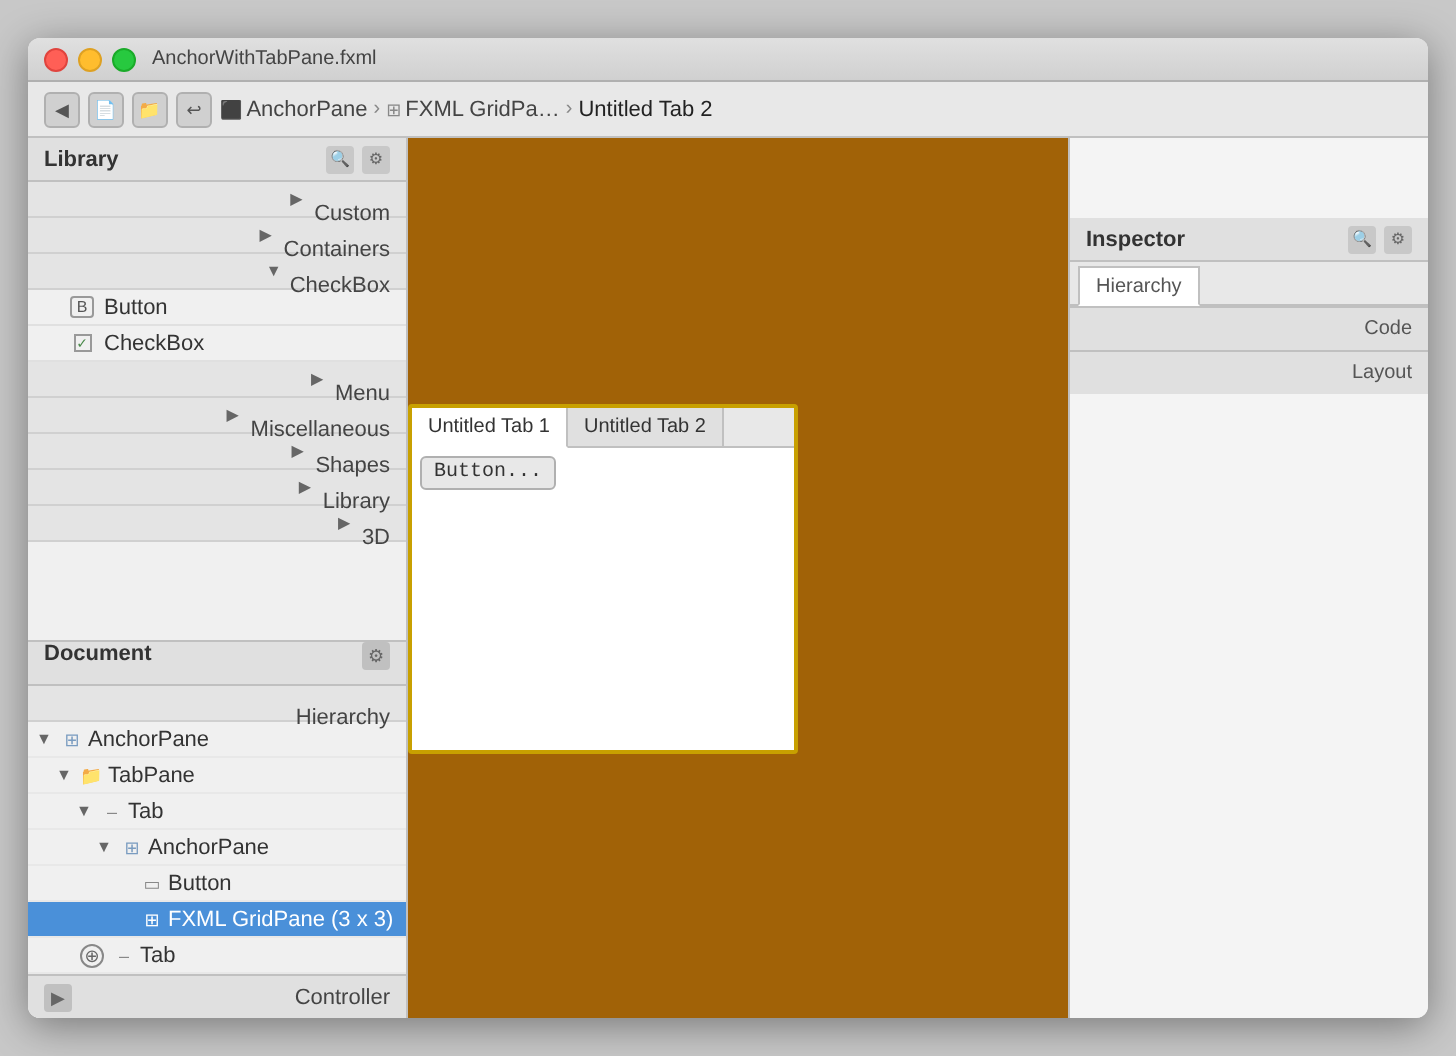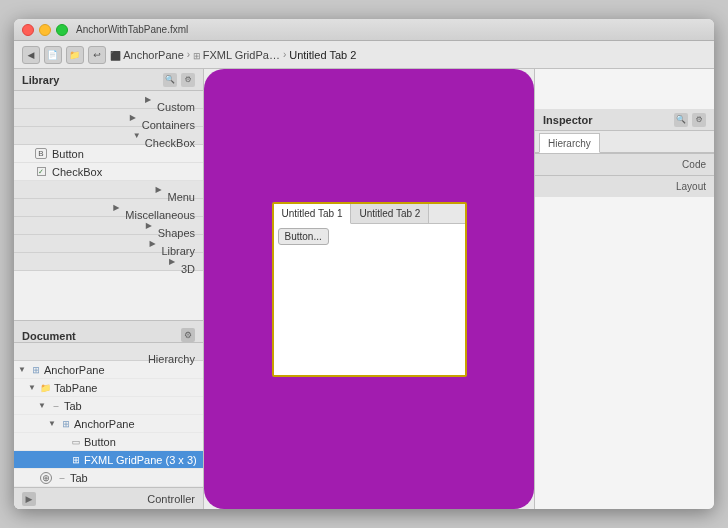--- a/index.html
+++ b/index.html
@@ -187,21 +187,21 @@
     }
 
     .hierarchy-section {
       border-top: 1px solid #c0c0c0;
     }
     .hierarchy-header {
       height: 22px;
       background: #e0e0e0;
       border-bottom: 1px solid #c0c0c0;
       display: flex;
-      align-items: flex-end;
+      align-items: flex-start;
       padding: 0 8px;
       justify-content: space-between;
     }
     .hierarchy-header-title {
       font-size: 11px;
       font-weight: 600;
       color: #333;
     }
     .hierarchy-list { }
     .hier-row {
@@ -243,26 +243,25 @@
       justify-content: center;
       font-size: 9px;
       color: #666;
       cursor: pointer;
       margin-left: 2px;
     }
 
     
     .canvas-area {
       flex: 1;
-      background: #a21caf;
-      display: flex;
-      align-items: center;
-      justify-content: center;
+      background: #a16207;
+      display: flex;
+      align-items: center;
+      justify-content: flex-start;
       position: relative;
-      border-radius: 20px;
     }
 
     .tab-pane-widget {
       background: white;
       border: 2px solid #c8a000;
       width: 195px;
       height: 175px;
       border-radius: 2px;
       display: flex;
       flex-direction: column;
@@ -287,20 +286,21 @@
     .tab-header.active {
       background: white;
       border-bottom: 1px solid white;
       margin-bottom: -1px;
       z-index: 1;
     }
     .tab-content {
       flex: 1;
       padding: 4px;
       position: relative;
+      font-family: Liberation Mono, monospace;
     }
     .canvas-button {
       position: absolute;
       top: 4px;
       left: 4px;
       padding: 2px 6px;
       background: #e8e8e8;
       border: 1px solid #b0b0b0;
       border-radius: 3px;
       font-size: 10px;

